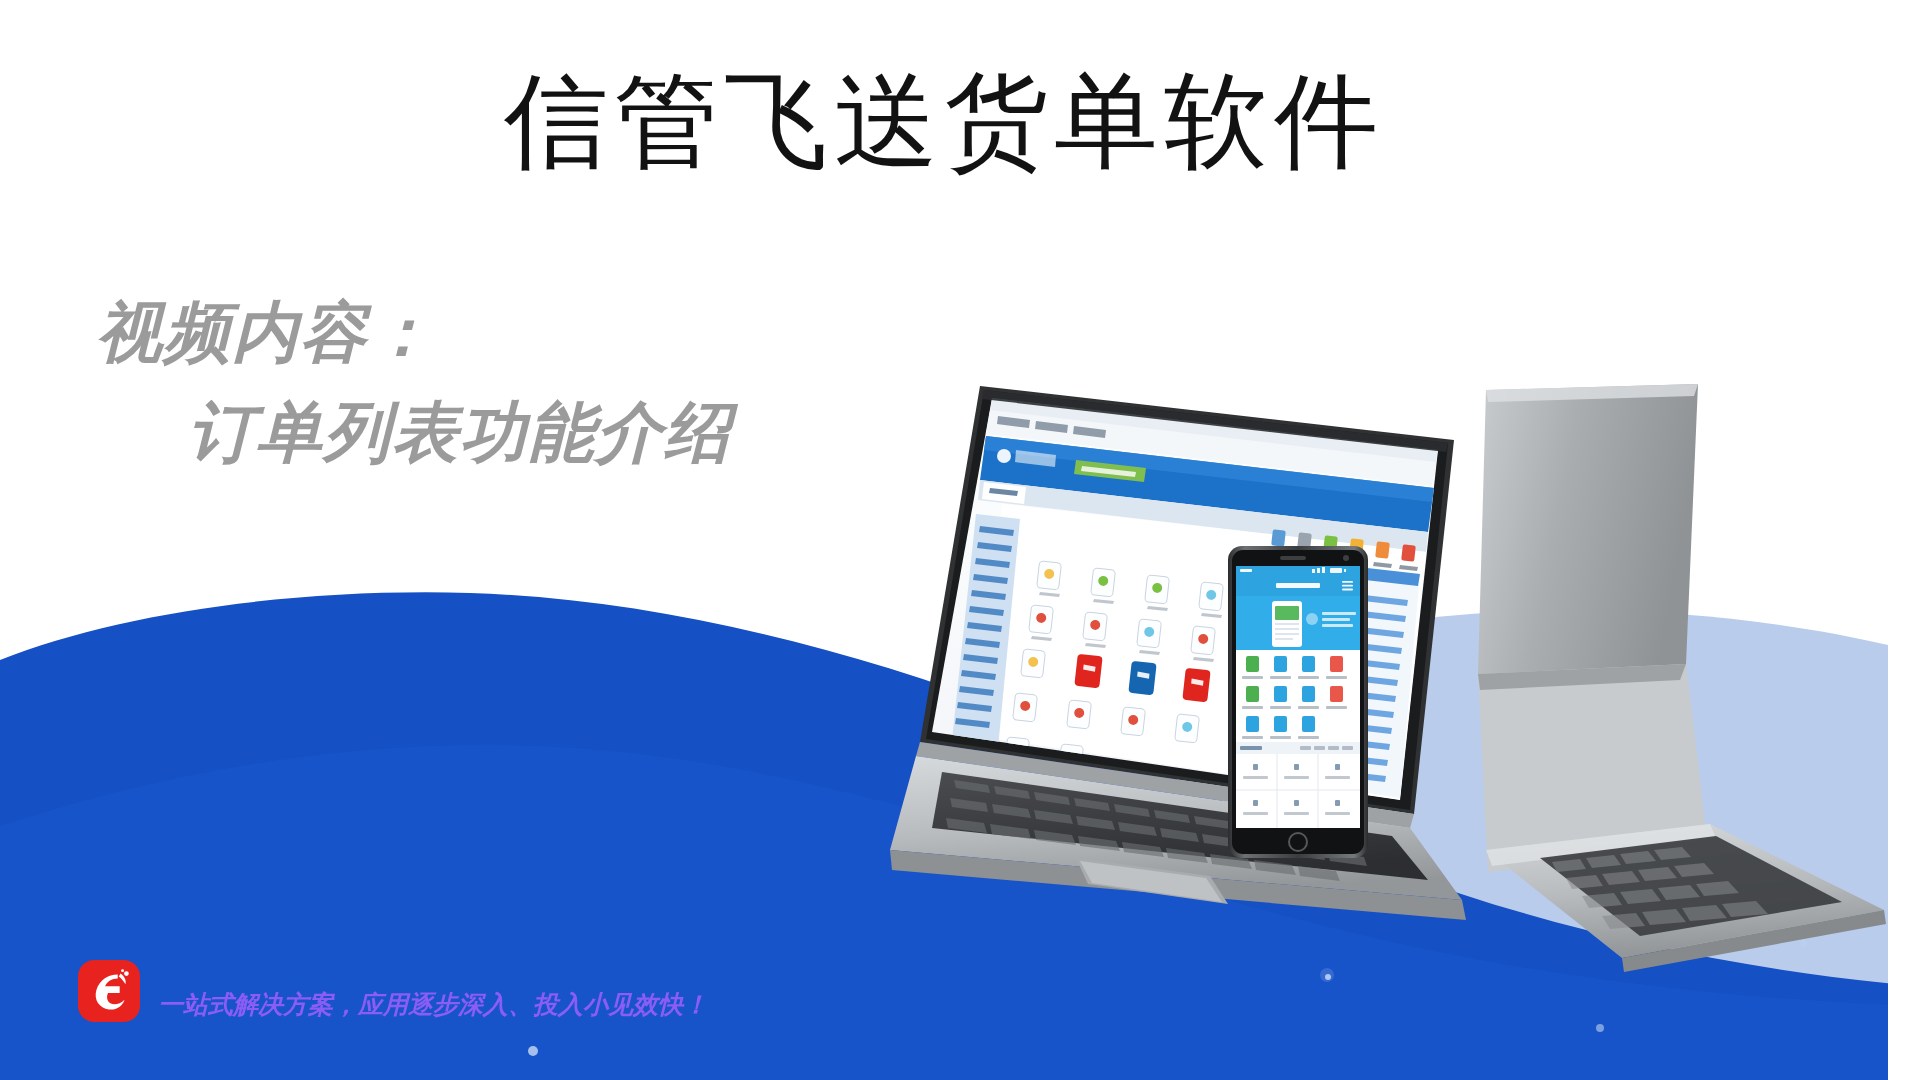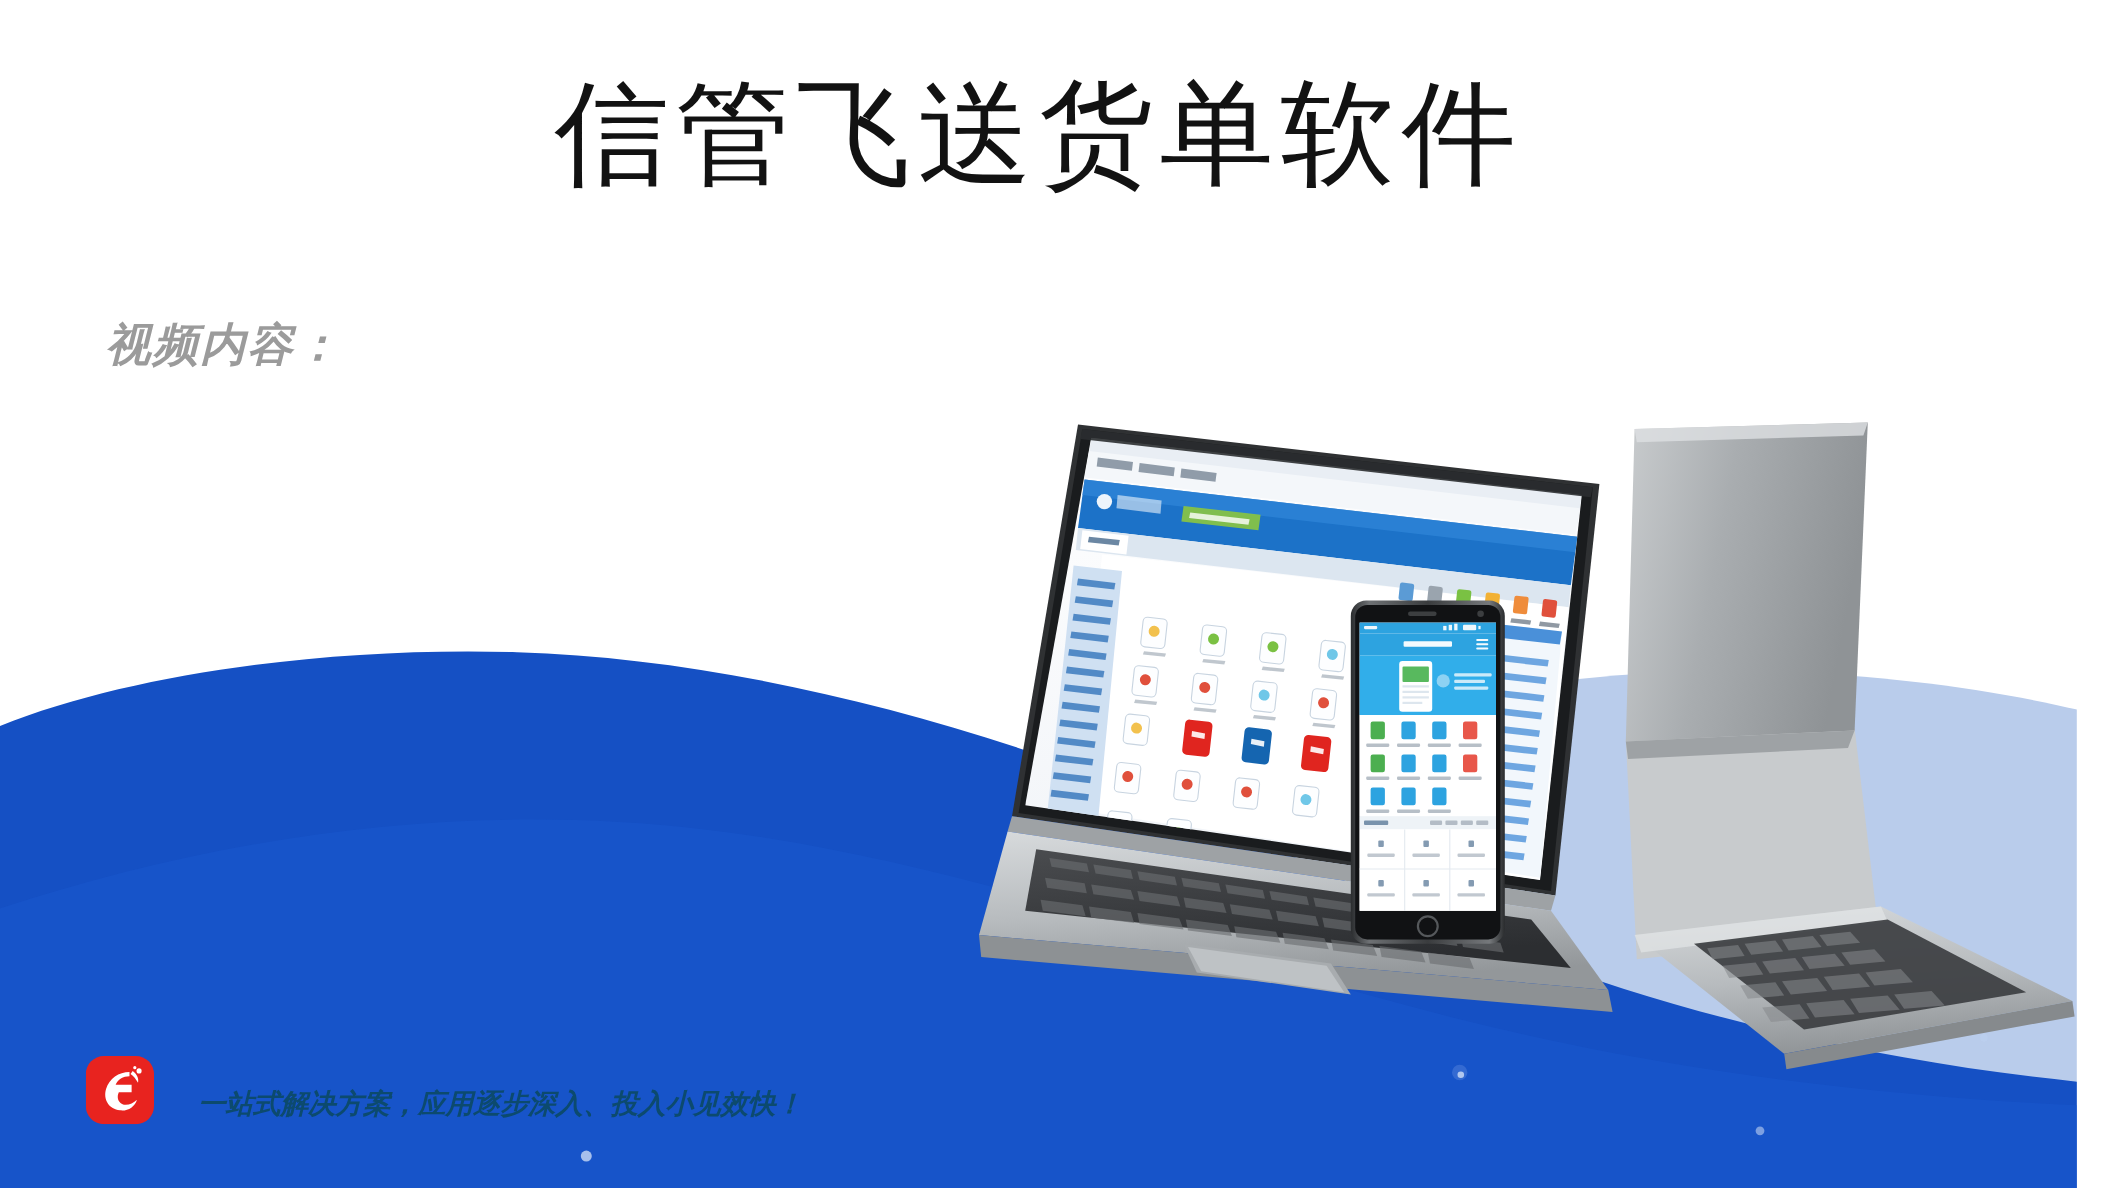--- a/index.html
+++ b/index.html
@@ -49,21 +49,21 @@
 
   
   .subtitle-block {
     position: absolute;
     left: 96px;
     top: 282px;
     z-index: 6;
     color: #9b9b9b;
     font-style: italic;
     font-weight: 700;
-    font-size: 41px;
+    font-size: 66px;
     line-height: 1.52;
     letter-spacing: 2px;
     text-shadow: 1px 1px 0 rgba(255,255,255,0.85);
   }
   .subtitle-line-1 { display: block; }
   .subtitle-line-2 { display: block; padding-left: 92px; }
 
   
   .devices {
     position: absolute;
@@ -96,25 +96,24 @@
     color: #ffffff;
     letter-spacing: 3px;
     line-height: 1;
     white-space: nowrap;
     font-family: "Liberation Sans", "DejaVu Sans", sans-serif;
   }
   .brand-tagline {
     font-size: 25px;
     font-weight: 700;
     font-style: italic;
-    color: #0c4a6e;
+    color: #8b5cf6;
     letter-spacing: 0px;
     line-height: 1;
     white-space: nowrap;
-    margin-left: 22px;
     margin-bottom: 9px;
   }
 
   
   .dot {
     position: absolute;
     border-radius: 50%;
     z-index: 5;
     pointer-events: none;
   }
@@ -147,20 +146,21 @@
   <span class="dot" style="left:1320px; top:968px; width:14px; height:14px; background:#4C7BD8; opacity:.55;"></span>
   <span class="dot" style="left:1325px; top:974px; width:6px; height:6px; background:#BFD2F2; opacity:.9;"></span>
   <span class="dot" style="left:528px; top:1046px; width:10px; height:10px; background:#BFD2F2; opacity:.85;"></span>
   <span class="dot" style="left:1596px; top:1024px; width:8px; height:8px; background:#BFD2F2; opacity:.6;"></span>
   <span class="dot" style="left:1800px; top:940px; width:7px; height:7px; background:#BFD2F2; opacity:.45;"></span>
 
   <div class="title">信管飞送货单软件</div>
 
   <div class="subtitle-block">
     <span class="subtitle-line-1">视频内容：</span>
+    <span class="subtitle-line-2">订单列表功能介绍</span>
   </div>
 
   <svg class="devices" viewBox="0 0 1036 600">
     <defs>
       <linearGradient id="lidBackGrad" x1="0" y1="0" x2="1" y2="0.25">
         <stop offset="0%" stop-color="#C9CCCE"></stop>
         <stop offset="45%" stop-color="#A9ADB0"></stop>
         <stop offset="100%" stop-color="#8F9396"></stop>
       </linearGradient>
       <linearGradient id="baseGrad" x1="0" y1="0" x2="0.2" y2="1">

